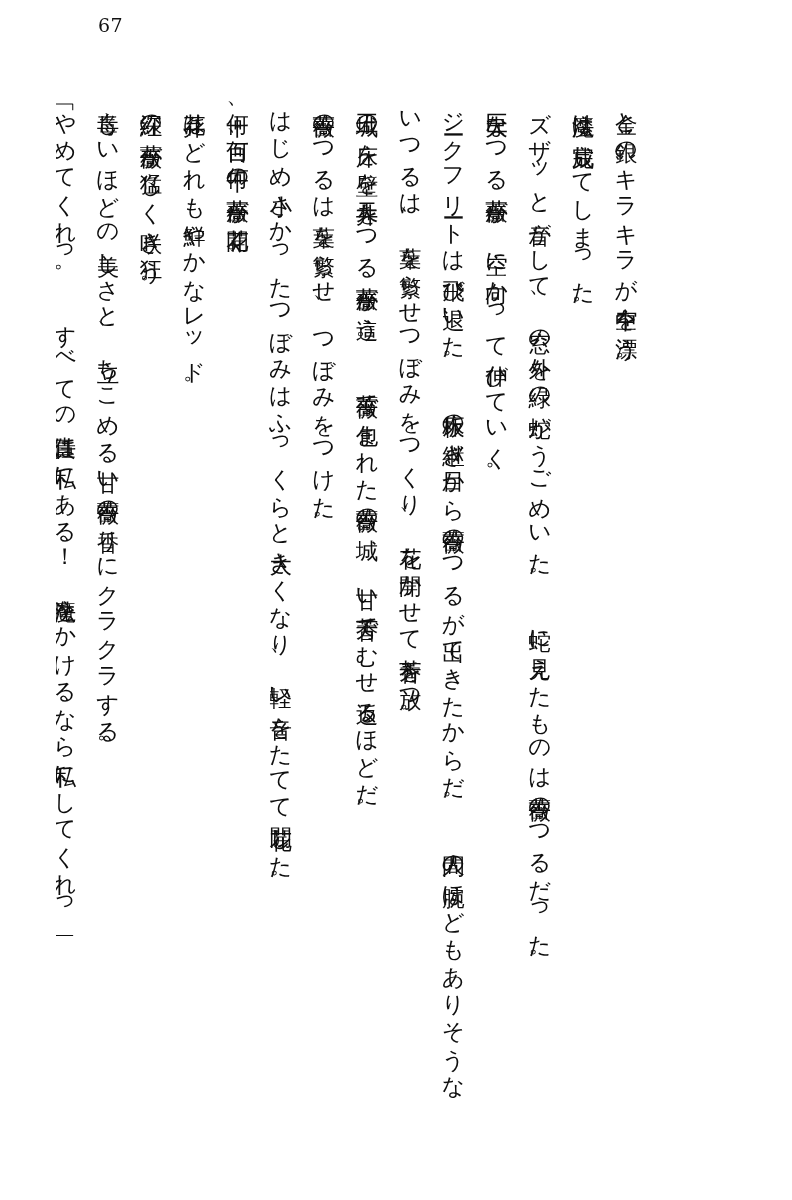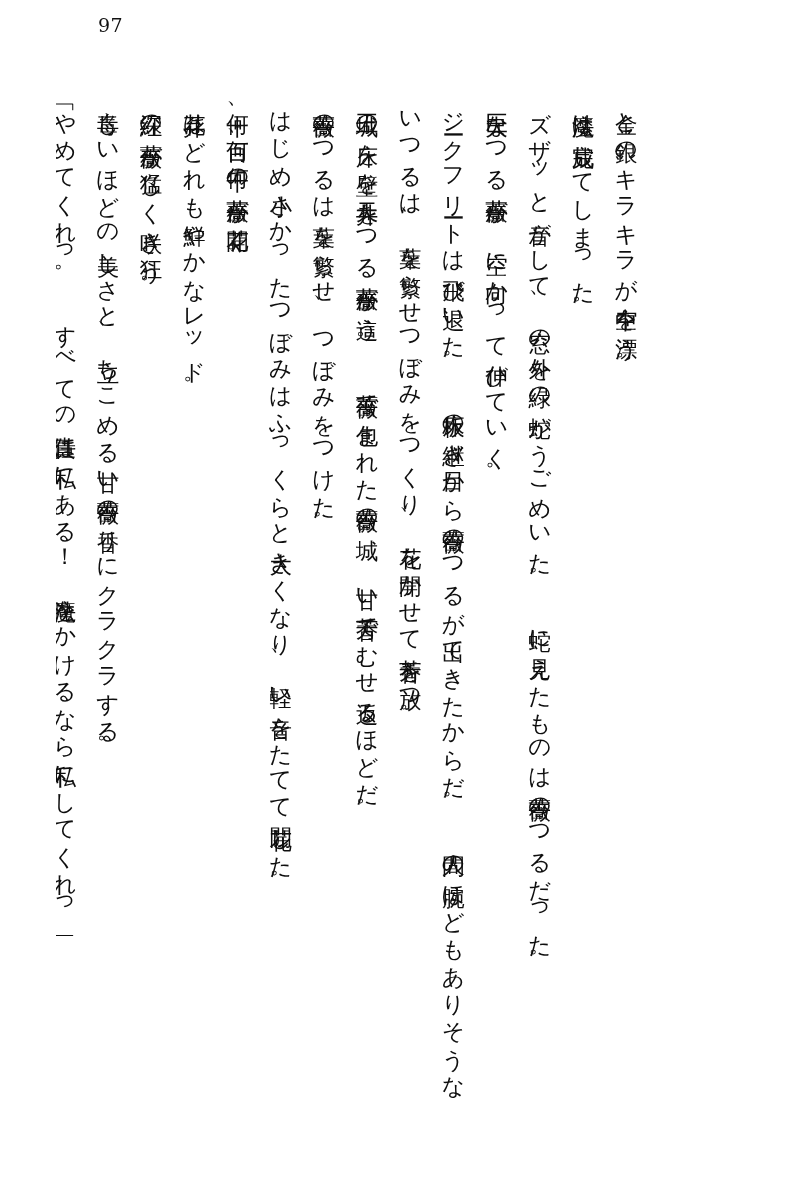--- a/index.html
+++ b/index.html
@@ -54,21 +54,21 @@
     margin: 0;
     padding: 0;
     text-indent: 0;
   }
 </style>
 </head>
 <body>
 
 <div class="page">
 
-  <div class="page-number">97</div>
+  <div class="page-number">67</div>
 
   <div class="vtext">
     <p>金と銀のキラキラが空中を漂う。
 魔法は完成してしまった。
 ズザッと音がして、窓の外を緑の蛇がうごめいた。　蛇に見えたものは薔薇のつるだった。
 巨大なつる薔薇が、空に向かって伸びていく。
 ジークフリートは飛び退いた。　床板の継ぎ目から薔薇のつるが出てきたからだ。　人間の腕ほどもありそうな太いつるは、葉を繁らせつぼみをつくり、花を開かせて芳香を放つ。
 王城の床を壁を天井をつる薔薇が這う。　薔薇で包まれた薔薇の城。　甘い芳香でむせ返るほどだ。
 薔薇のつるは葉を繁らせ、つぼみをつけた。
 はじめ小さかったつぼみはふっくらと大きくなり、軽い音をたてて開花した。

